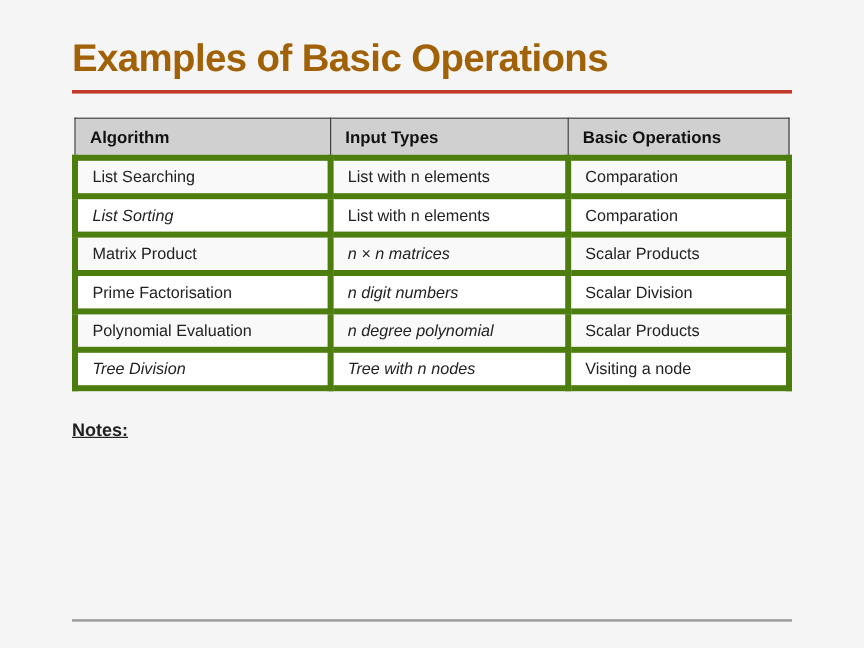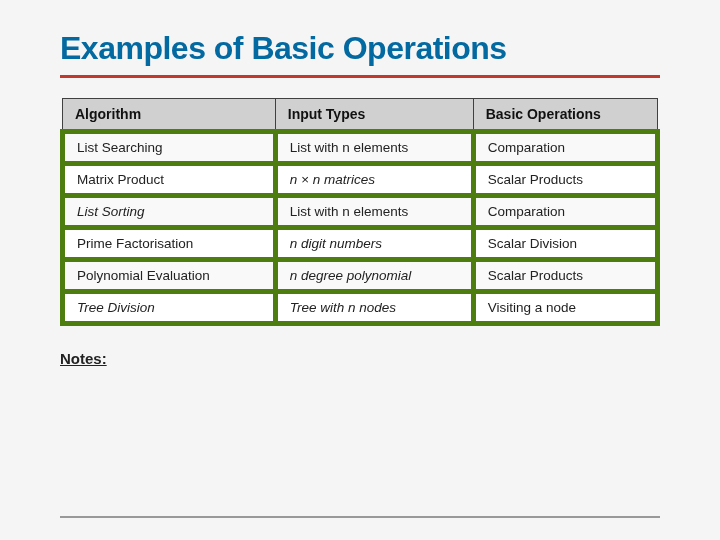--- a/index.html
+++ b/index.html
@@ -24,21 +24,21 @@
       padding: 30px 60px 30px 60px;
     }
 
     .title-area {
       margin-bottom: 20px;
     }
 
     .slide-title {
       font-size: 32px;
       font-weight: bold;
-      color: #0369a1;
+      color: #a16207;
       margin-bottom: 8px;
       letter-spacing: -0.5px;
     }
 
     .title-underline {
       height: 3px;
       background: #c0392b;
       width: 100%;
       margin-bottom: 18px;
     }
@@ -129,28 +129,28 @@
         <th>Basic Operations</th>
       </tr>
     </thead>
     <tbody id="table-body">
     <tr>
           <td>List Searching</td>
           <td>List with n elements</td>
           <td>Comparation</td>
         </tr>
         <tr>
+          <td><em>List Sorting</em></td>
+          <td>List with n elements</td>
+          <td>Comparation</td>
+        </tr>
+        <tr>
           <td>Matrix Product</td>
           <td><em>n × n matrices</em></td>
           <td>Scalar Products</td>
-        </tr>
-        <tr>
-          <td><em>List Sorting</em></td>
-          <td>List with n elements</td>
-          <td>Comparation</td>
         </tr>
         <tr>
           <td>Prime Factorisation</td>
           <td><em>n digit numbers</em></td>
           <td>Scalar Division</td>
         </tr>
         <tr>
           <td>Polynomial Evaluation</td>
           <td><em>n degree polynomial</em></td>
           <td>Scalar Products</td>

